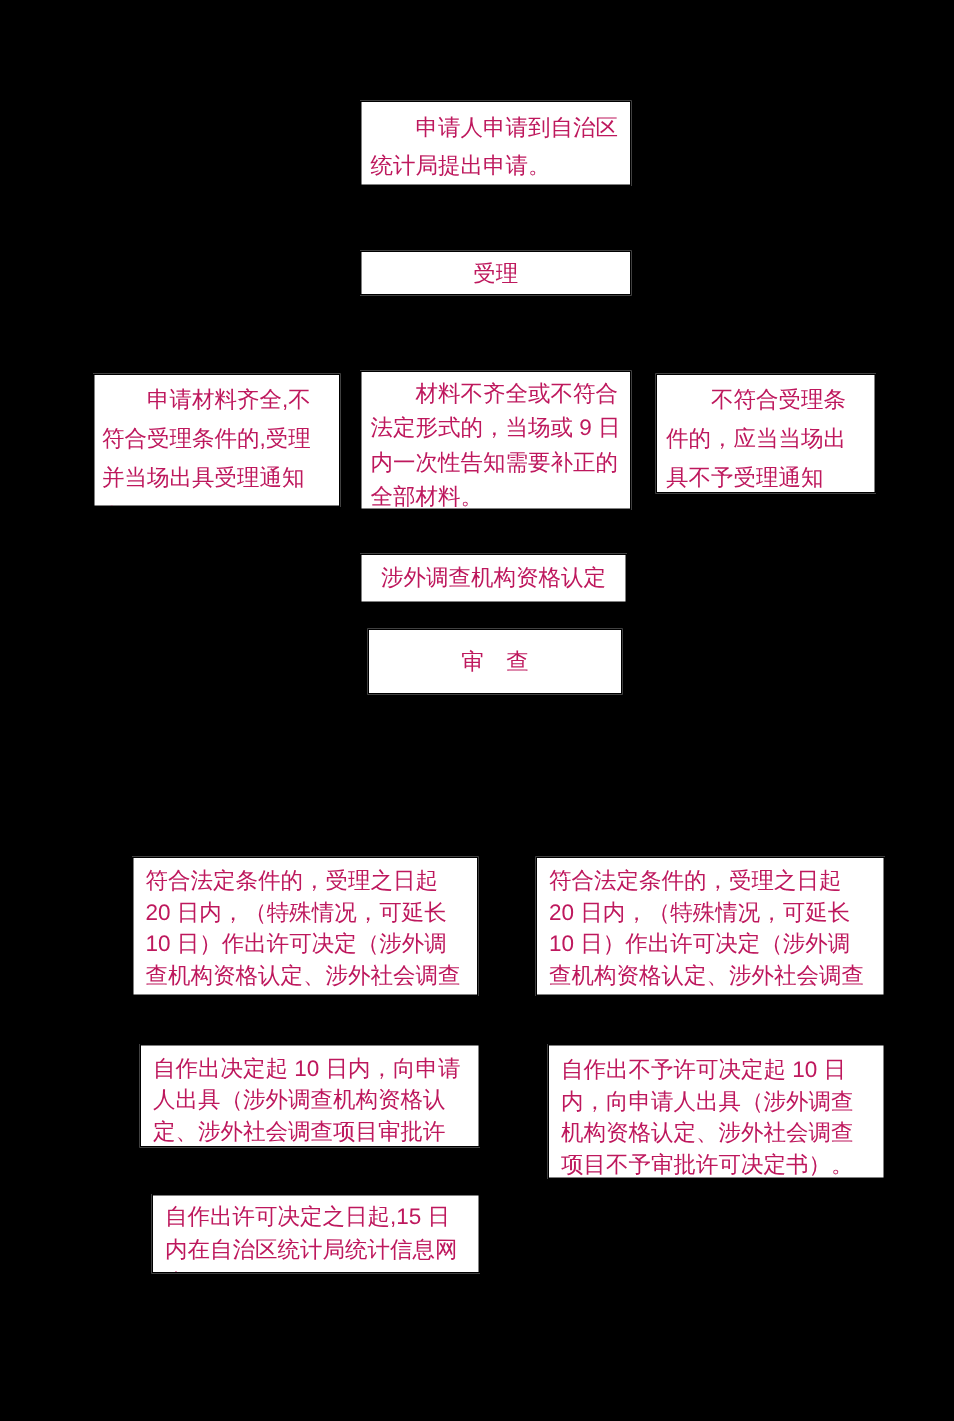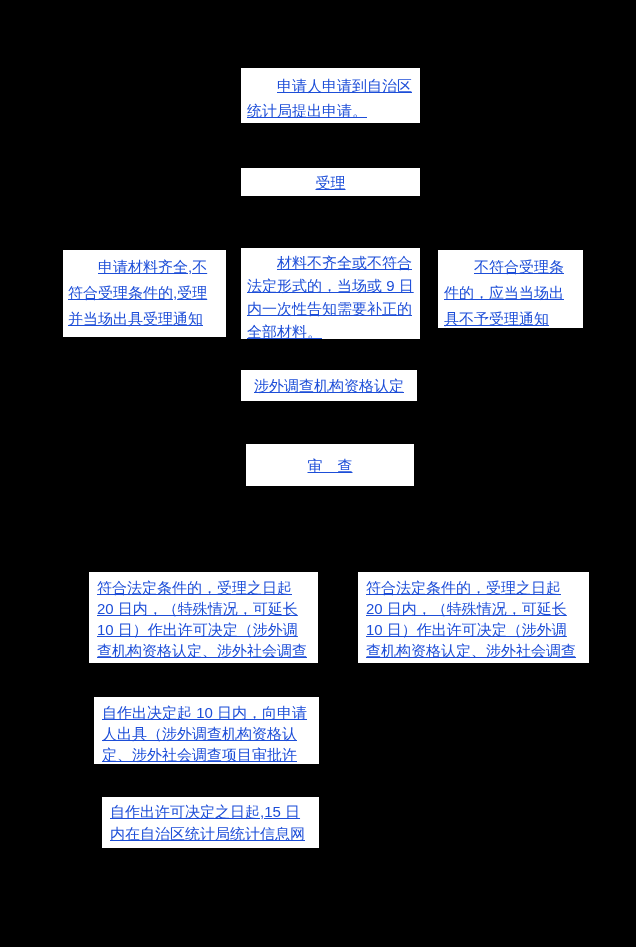--- a/index.html
+++ b/index.html
@@ -6,42 +6,41 @@
   .canvas {
     position:relative;
     width:636px; height:947px;
     background:#000;
     overflow:hidden;
     font-family:"Liberation Sans","DejaVu Sans",sans-serif;
   }
   .box {
     position:absolute;
     background:#fff;
-    color:#1d4ed8;
+    color:#be185d;
     font-size:15px;
     line-height:23px;
     padding:4px 6px;
     box-sizing:border-box;
     overflow:hidden;
     border:1px solid #000;
-    text-decoration:underline;
   }
   .indent { text-indent:2em; }
   .center {
     display:flex; align-items:center; justify-content:center;
     text-align:left; padding:0;
   }
   
   .b-apply      { left:240px; top:67px;  width:181px; height:57px; line-height:25px; padding-top:5px; }
   .b-accept     { left:240px; top:167px; width:181px; height:30px; }
   .b-complete   { left:62px;  top:249px; width:165px; height:89px; line-height:26px; padding:4px 5px; }
   .b-incomplete { left:240px; top:247px; width:181px; height:93px; line-height:23px; padding:3px 6px; }
   .b-reject     { left:437px; top:249px; width:147px; height:80px; line-height:26px; padding:4px 6px; }
   .b-bureau     { left:240px; top:369px; width:178px; height:33px; }
-  .b-review     { left:245px; top:443px; width:170px; height:44px; }
+  .b-review     { left:245px; top:419px; width:170px; height:44px; }
   .b-approve-l  { left:88px;  top:571px; width:231px; height:93px; line-height:21px; padding:5px 8px; }
   .b-approve-r  { left:357px; top:571px; width:233px; height:93px; line-height:21px; padding:5px 8px; }
   .b-notify-l   { left:93px;  top:696px; width:227px; height:69px; line-height:21px; padding:5px 8px; }
   .b-notify-r   { left:365px; top:696px; width:225px; height:90px; line-height:21px; padding:6px 8px; }
   .b-publish    { left:101px; top:796px; width:219px; height:53px; line-height:22px; padding:4px 8px; }
 </style>
 </head>
 <body>
 
 <div class="canvas">
@@ -59,16 +58,17 @@
   <div class="box b-bureau center">涉外调查机构资格认定</div>
 
   <div class="box b-review center">审　查</div>
 
   <div class="box b-approve-l">符合法定条件的，受理之日起 20 日内，（特殊情况，可延长 10 日）作出许可决定（涉外调查机构资格认定、涉外社会调查项目审批）。</div>
 
   <div class="box b-approve-r">符合法定条件的，受理之日起 20 日内，（特殊情况，可延长 10 日）作出许可决定（涉外调查机构资格认定、涉外社会调查项目审批）。</div>
 
   <div class="box b-notify-l">自作出决定起 10 日内，向申请人出具（涉外调查机构资格认定、涉外社会调查项目审批许可决定</div>
 
+  <div class="box b-notify-r">自作出不予许可决定起 10 日内，向申请人出具（涉外调查机构资格认定、涉外社会调查项目不予审批许可决定书）。</div>
 
   <div class="box b-publish">自作出许可决定之日起,15 日内在自治区统计局统计信息网上公布。</div>
 
 </div>
 
 </body></html>

